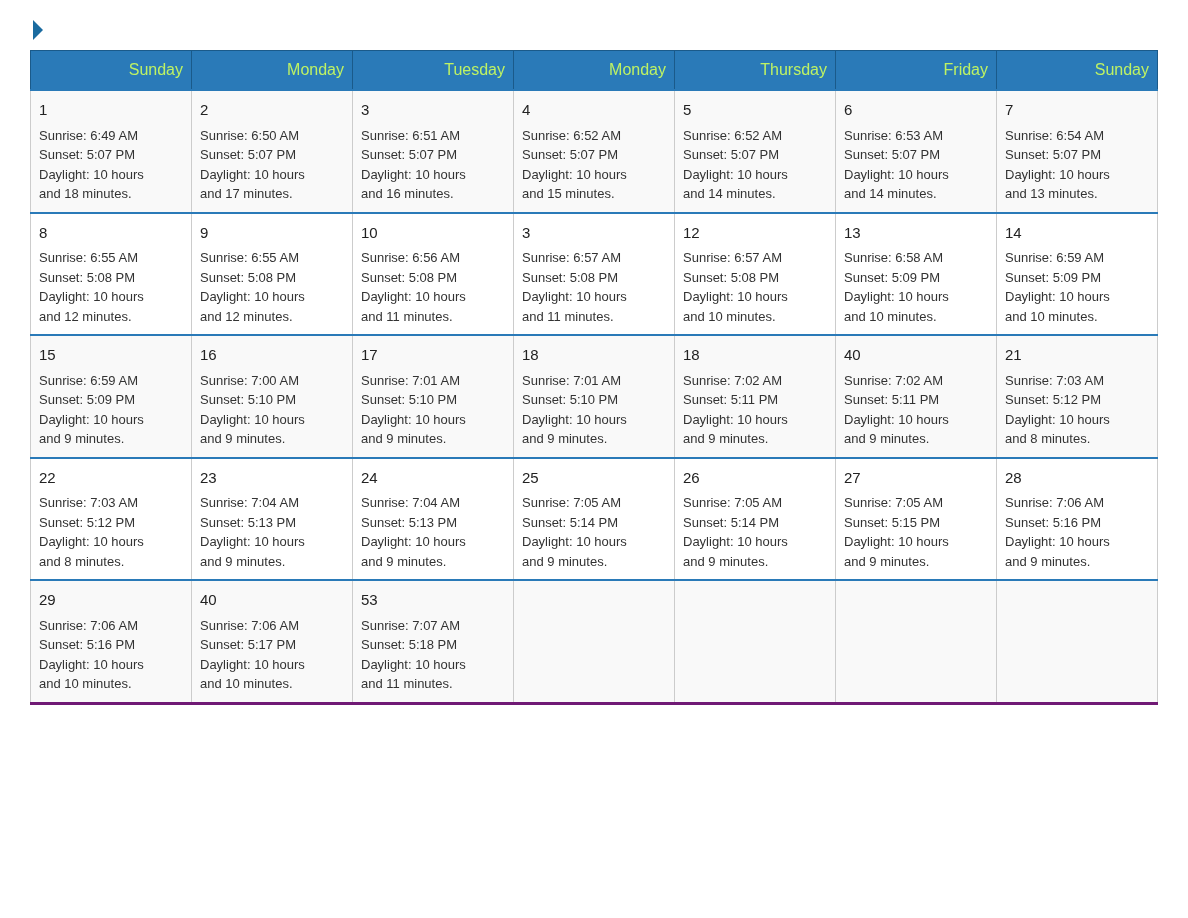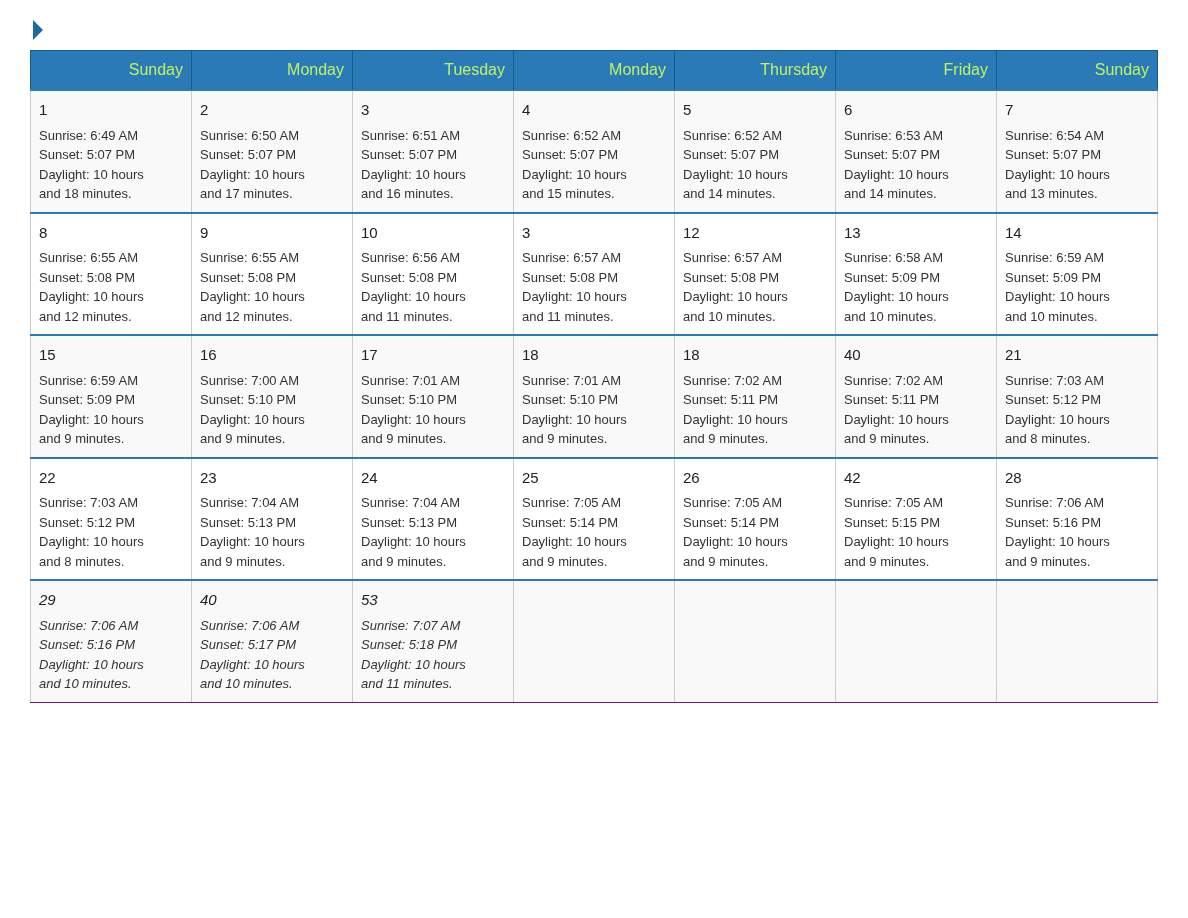--- a/index.html
+++ b/index.html
@@ -88,21 +88,21 @@
       color: #333;
       font-size: 13px;
     }
     .empty-cell {
       background: #fff;
     }
     tr:nth-child(odd) td { background-color: #f9f9f9; }
     tr:nth-child(even) td { background-color: #ffffff; }
     .calendar tbody tr td { border-top: 2px solid #2a7ab8; }
     .calendar tbody tr td { border-bottom: none; }
-    .calendar tbody tr:last-child td { border-bottom: 1px solid #701a75; font-style: italic; }
+    .calendar tbody tr:last-child td { border-bottom: 3px solid #701a75; }
   </style>
 </head>
 <body>
 
 <div class="header-row">
   <div class="logo">
     <div class="logo-text">
       <span class="logo-general"></span>
       <span class="logo-arrow"></span>
       <span class="logo-subtitle"></span>
@@ -232,21 +232,21 @@
       </td>
         <td>
         <span class="day-num">25</span>
         <span class="day-info">Sunrise: 7:05 AM<br>Sunset: 5:14 PM<br>Daylight: 10 hours<br>and 9 minutes.</span>
       </td>
         <td>
         <span class="day-num">26</span>
         <span class="day-info">Sunrise: 7:05 AM<br>Sunset: 5:14 PM<br>Daylight: 10 hours<br>and 9 minutes.</span>
       </td>
         <td>
-        <span class="day-num">42</span>
+        <span class="day-num">27</span>
         <span class="day-info">Sunrise: 7:05 AM<br>Sunset: 5:15 PM<br>Daylight: 10 hours<br>and 9 minutes.</span>
       </td>
         <td>
         <span class="day-num">28</span>
         <span class="day-info">Sunrise: 7:06 AM<br>Sunset: 5:16 PM<br>Daylight: 10 hours<br>and 9 minutes.</span>
       </td>
       </tr>
       <tr>
         <td>
         <span class="day-num">29</span>

